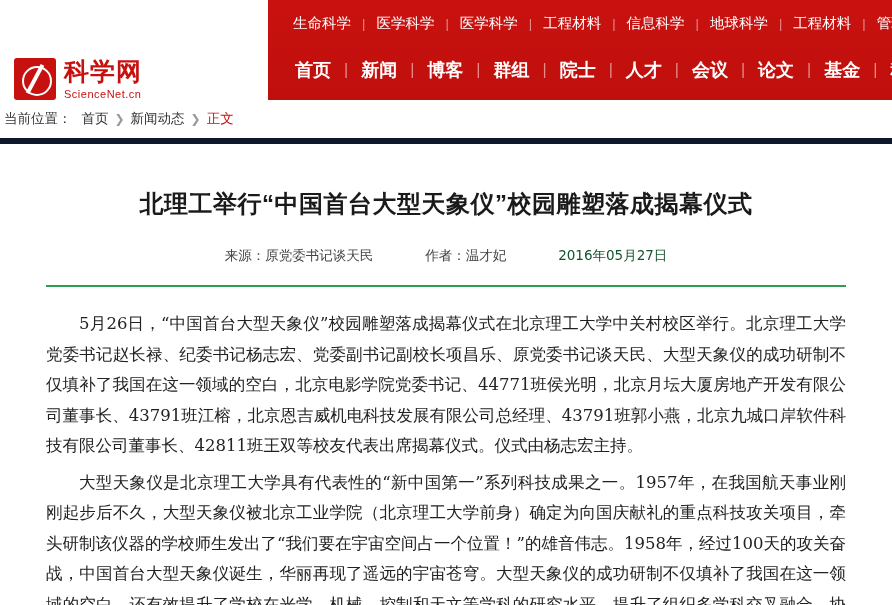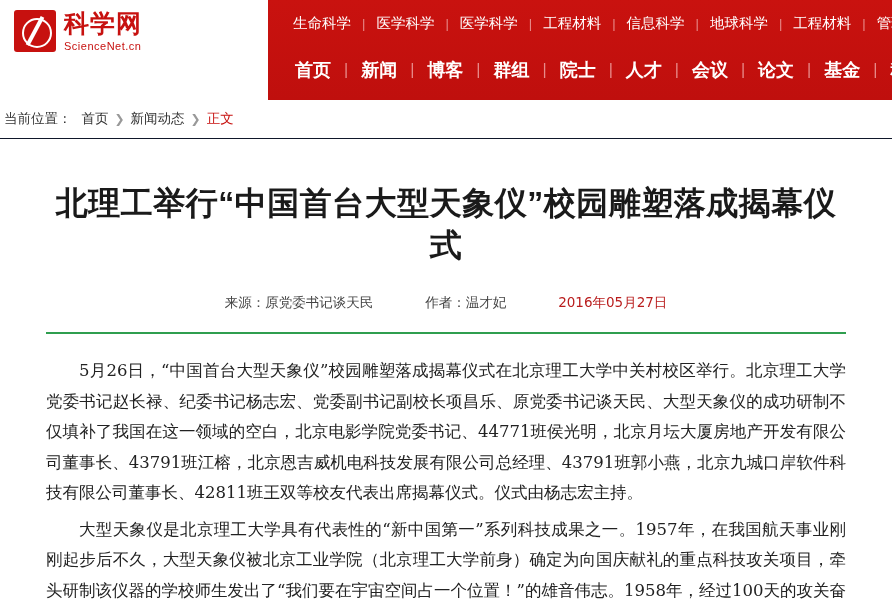--- a/index.html
+++ b/index.html
@@ -24,21 +24,21 @@
     overflow: hidden;
   }
   .logo-block {
     position: absolute;
     left: 0;
     top: 0;
     width: 268px;
     height: 100px;
     background: #ffffff;
     display: flex;
-    align-items: flex-start;
+    align-items: flex-end;
   }
   .logo-inner {
     display: flex;
     align-items: center;
     padding: 10px 0 0 14px;
   }
   .logo-badge {
     width: 42px;
     height: 42px;
     background: #c7110f;
@@ -140,21 +140,21 @@
   }
   .nav-bottom .sep {
     color: #e78b8a;
     font-weight: normal;
     font-size: 16px;
   }
 
   
   .breadcrumb-bar {
     height: 38px;
-    border-bottom: 1px solid #0f172a;
+    border-bottom: 6px solid #0f172a;
     display: flex;
     align-items: center;
     padding-left: 4px;
     font-size: 13.5px;
     color: #333;
   }
   .breadcrumb-bar .label {
     color: #333;
     margin-right: 4px;
   }
@@ -169,41 +169,41 @@
     color: #999;
     font-size: 12px;
   }
 
   
   .article {
     padding: 0 46px;
   }
   .article-title {
     margin-top: 44px;
-    font-size: 32px;
+    font-size: 24px;
     font-weight: bold;
     color: #1a1a1a;
     text-align: center;
     line-height: 1.3;
     letter-spacing: 0.5px;
   }
   .article-meta {
     margin-top: 28px;
     display: flex;
     justify-content: center;
     align-items: center;
     font-size: 13.5px;
     color: #444;
   }
   .article-meta .meta-item {
     margin: 0 26px;
   }
   .article-meta .meta-date {
     font-family: "DejaVu Sans", "Liberation Sans", sans-serif;
-    color: #b91c1c;
+    color: #14532d;
   }
   .rule {
     margin-top: 20px;
     height: 2px;
     background: #2e7d32;
     background: #1f8a36;
   }
   .rule-inner {
     height: 2px;
     background: #2f9e4f;

